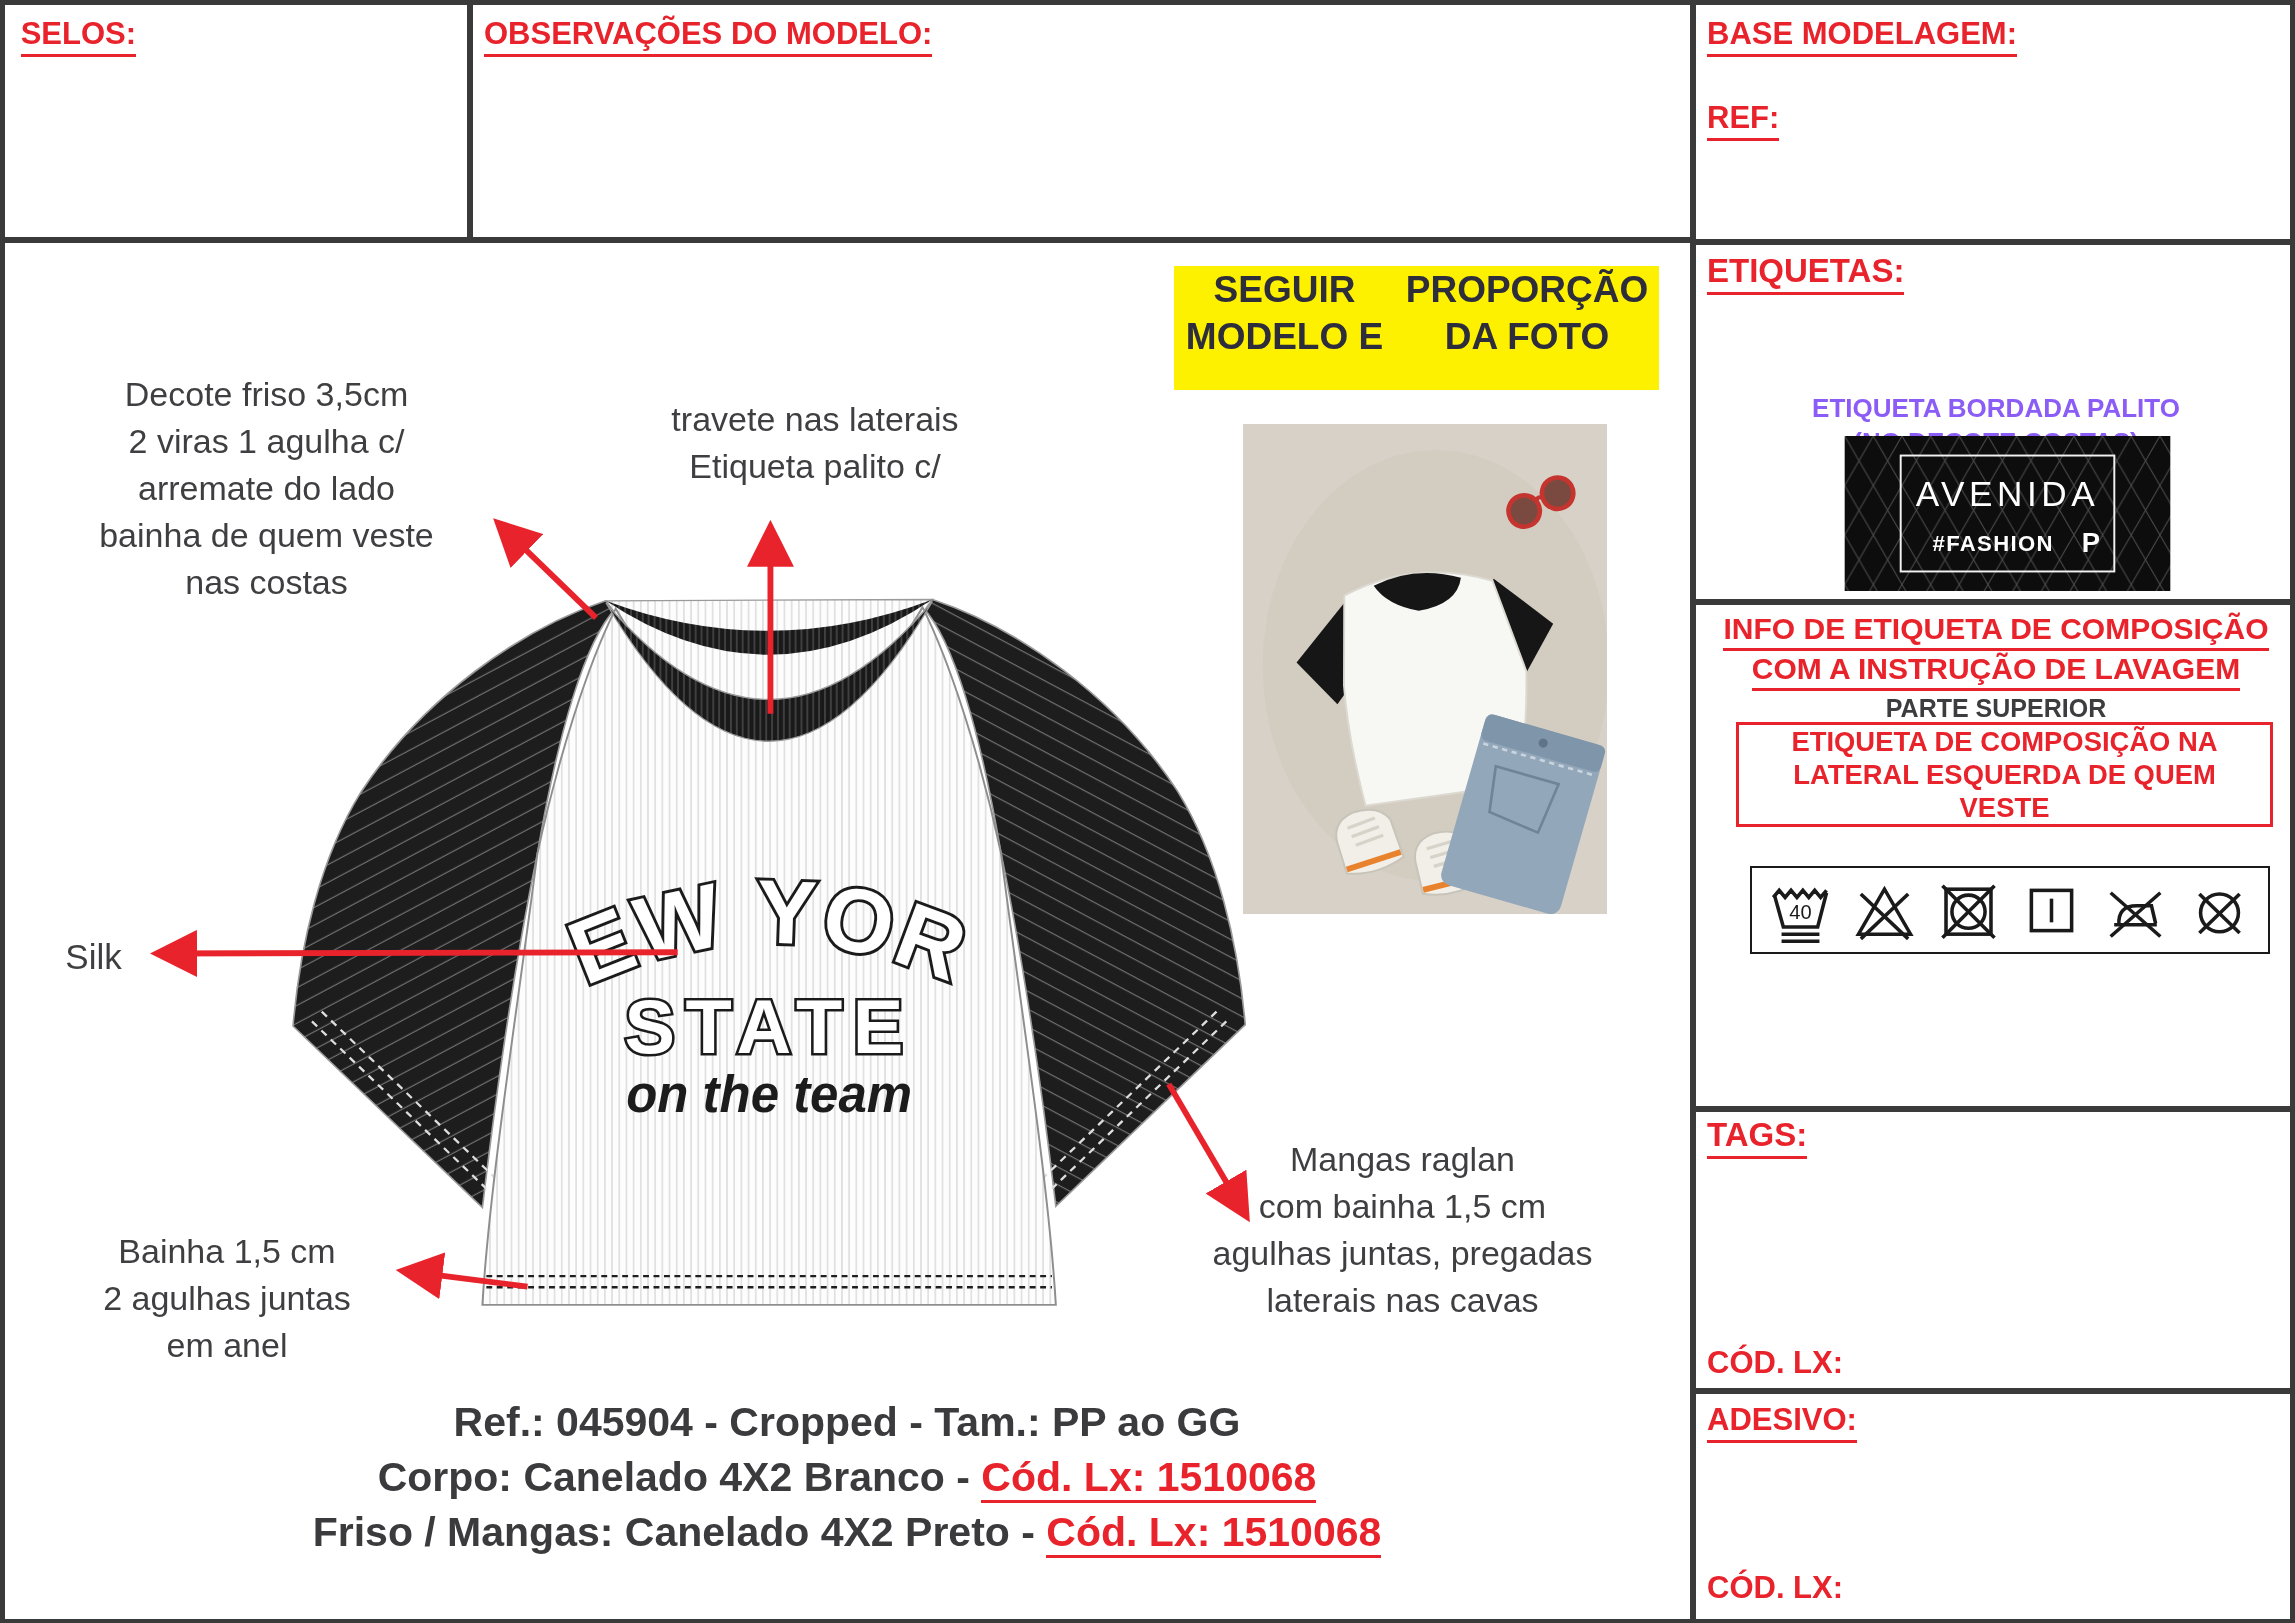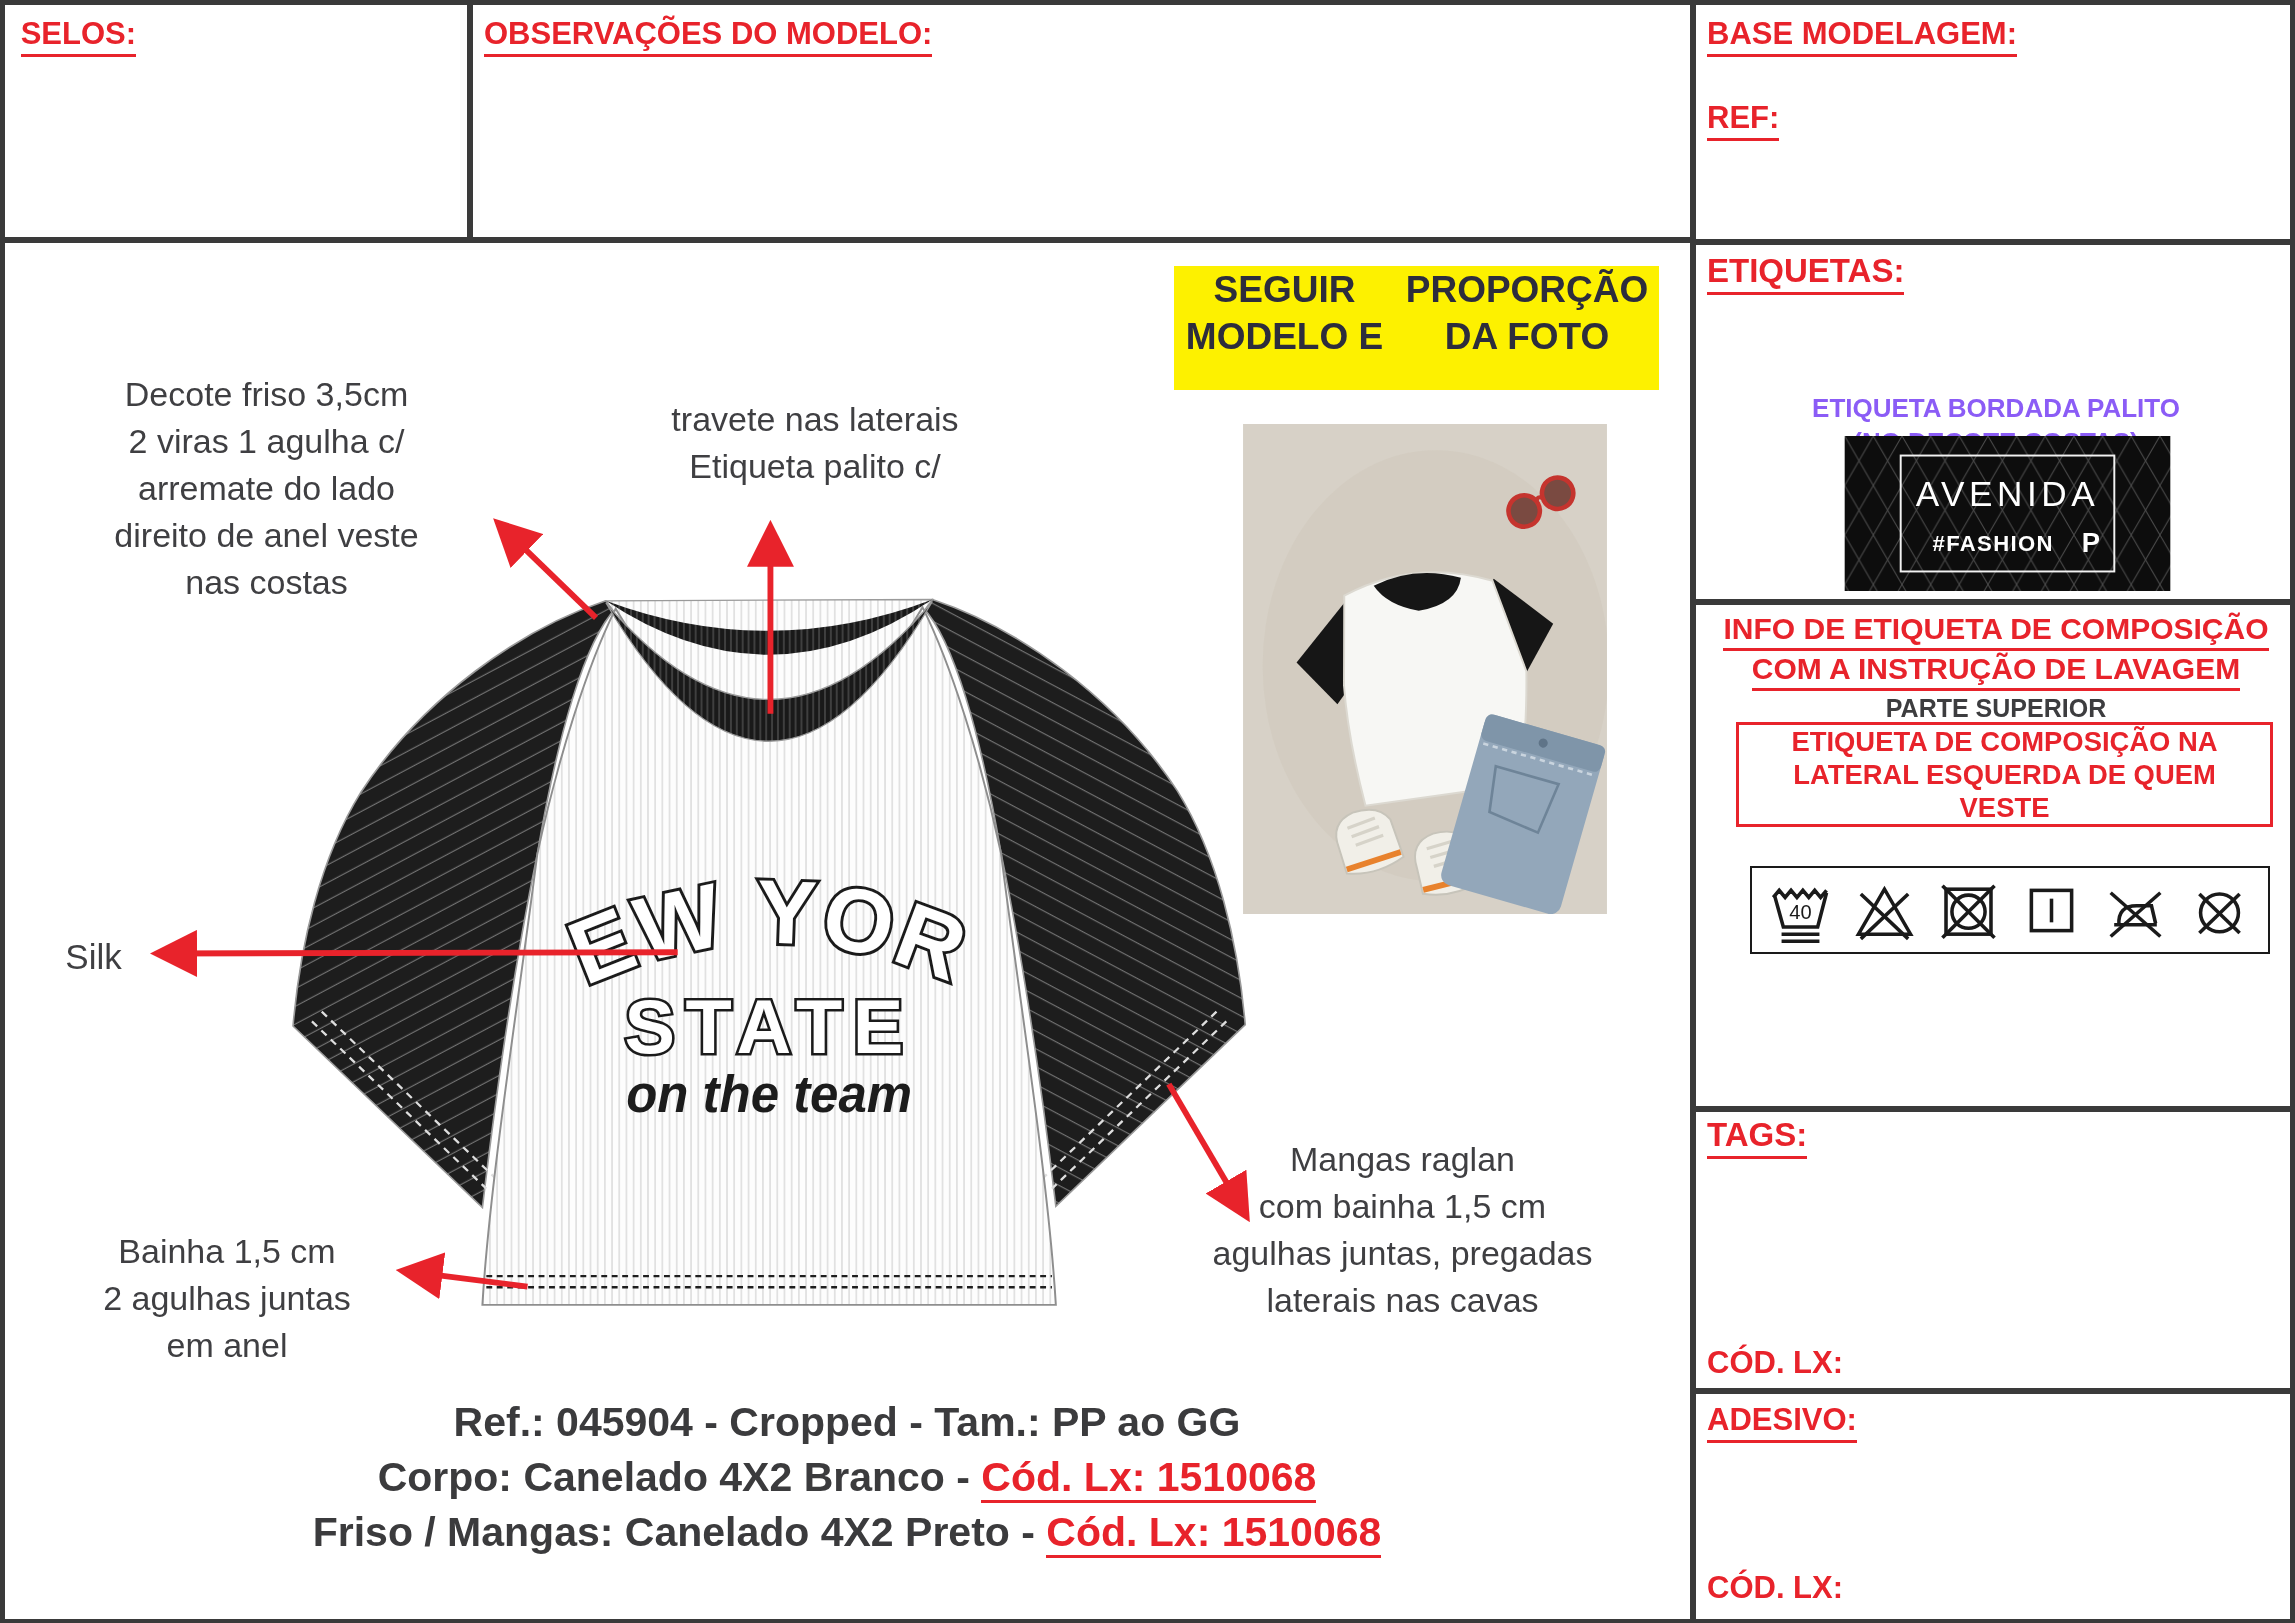--- a/index.html
+++ b/index.html
@@ -109,21 +109,21 @@
       <line x1="1030" y1="1450" x2="234" y2="1452" marker-end="url(#ah)"></line>
       <line x1="800" y1="1962" x2="610" y2="1938" marker-end="url(#ah)"></line>
       <line x1="1782" y1="1652" x2="1900" y2="1853" marker-end="url(#ah)"></line>
     </g>
   </svg>
 
   <div class="note" style="left:59px;top:366px;width:405px;">
     <div>Decote friso 3,5cm</div>
     <div>2 viras 1 agulha c/</div>
     <div>arremate do lado</div>
-    <div>direito de anel veste</div>
+    <div>bainha de quem veste</div>
     <div>nas costas</div>
   </div>
   <div class="note" style="left:627px;top:391px;width:366px;">
     <div>travete nas laterais</div>
     <div>Etiqueta palito c/</div>
   </div>
   <div class="note" style="left:33px;top:928px;width:111px;font-size:35px;">Silk</div>
   <div class="note" style="left:39px;top:1223px;width:366px;">
     <div>Bainha 1,5 cm</div>
     <div>2 agulhas juntas</div>

